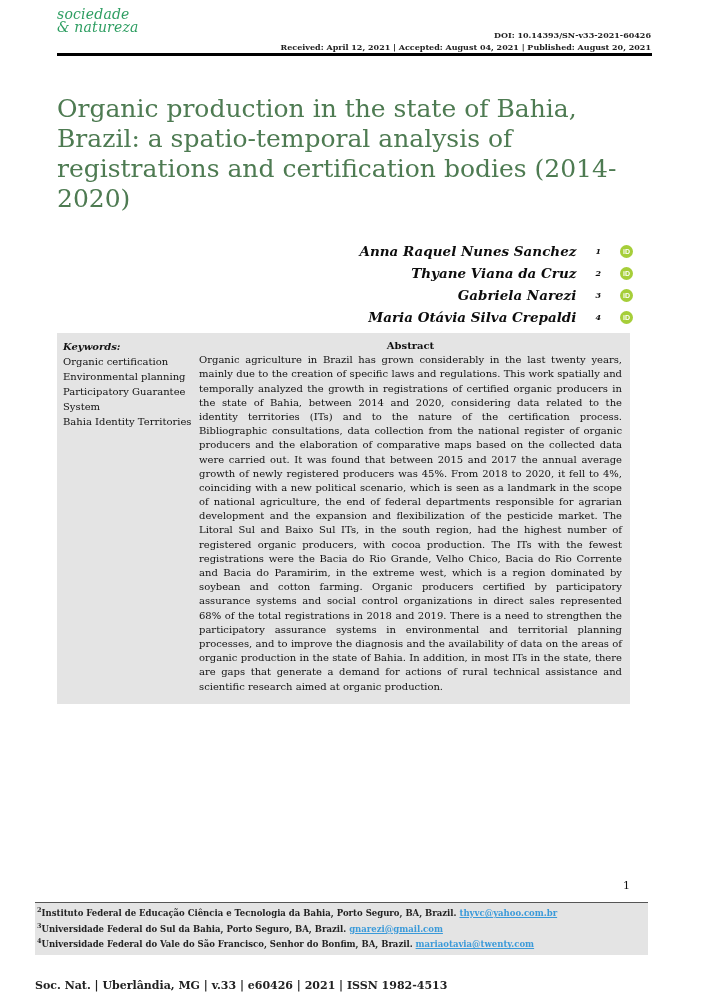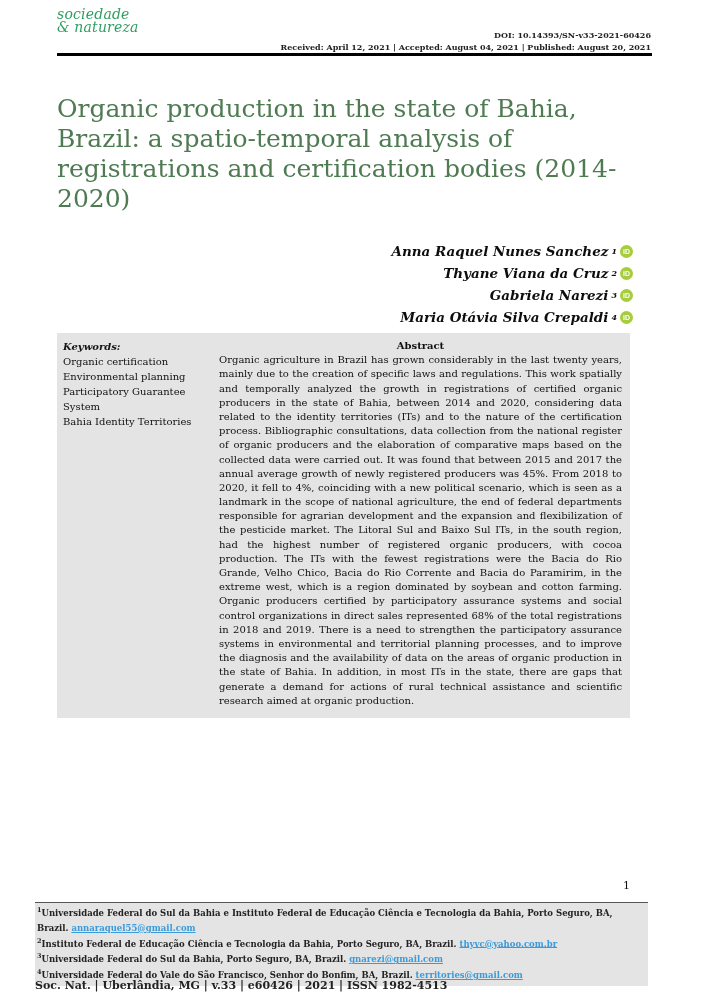--- a/index.html
+++ b/index.html
@@ -44,21 +44,21 @@
     line-height:1.2;
     font-family:"DejaVu Serif", serif;
   }
   
   .authors{
     position:absolute;right:74px;top:240px;
     text-align:right;
   }
   .author-row{
     display:flex;justify-content:flex-end;align-items:center;
-    gap:3px;
+    gap:19px;
     height:22px;
     font-size:13.5px;
     font-weight:bold;
     font-style:italic;
     color:#0d0d0d;
   }
   .author-row sup{font-size:8px;font-weight:bold;}
   .orcid{
     display:inline-block;
     width:13px;height:13px;
@@ -73,21 +73,21 @@
     font-family:"Liberation Sans", sans-serif;
     cursor:pointer;
   }
   
   .abstract-block{
     position:absolute;left:57px;top:333px;
     width:573px;
     background:#e4e4e4;
     box-sizing:border-box;
     padding:6px 8px 10px 6px;
-    display:flex;gap:24px;
+    display:flex;gap:4px;
     font-size:10px;
   }
   .kw-col{width:132px;flex-shrink:0;line-height:1.5;}
   .kw-label{font-weight:bold;font-style:italic;}
   .kw{margin:0;}
   .abs-col{flex:1;line-height:1.42;}
   .abs-label{font-weight:bold;text-align:center;}
   .abs-text{margin:0;text-align:justify;}
   
   .pagenum{
@@ -171,32 +171,28 @@
     <div class="abs-col">
       <div class="abs-label">Abstract</div>
       <p class="abs-text">Organic agriculture in Brazil has grown considerably in the last twenty years, mainly due to the creation of specific laws and regulations. This work spatially and temporally analyzed the growth in registrations of certified organic producers in the state of Bahia, between 2014 and 2020, considering data related to the identity territories (ITs) and to the nature of the certification process. Bibliographic consultations, data collection from the national register of organic producers and the elaboration of comparative maps based on the collected data were carried out. It was found that between 2015 and 2017 the annual average growth of newly registered producers was 45%. From 2018 to 2020, it fell to 4%, coinciding with a new political scenario, which is seen as a landmark in the scope of national agriculture, the end of federal departments responsible for agrarian development and the expansion and flexibilization of the pesticide market. The Litoral Sul and Baixo Sul ITs, in the south region, had the highest number of registered organic producers, with cocoa production. The ITs with the fewest registrations were the Bacia do Rio Grande, Velho Chico, Bacia do Rio Corrente and Bacia do Paramirim, in the extreme west, which is a region dominated by soybean and cotton farming. Organic producers certified by participatory assurance systems and social control organizations in direct sales represented 68% of the total registrations in 2018 and 2019. There is a need to strengthen the participatory assurance systems in environmental and territorial planning processes, and to improve the diagnosis and the availability of data on the areas of organic production in the state of Bahia. In addition, in most ITs in the state, there are gaps that generate a demand for actions of rural technical assistance and scientific research aimed at organic production.</p>
     </div>
   </div>
 
   <div class="pagenum">1</div>
 
   <div class="footnotes">
     <div class="footnote">
-      <sup>1</sup><span>Universidade Federal do Sul da Bahia e Instituto Federal de Educação Ciência e Tecnologia da Bahia, Porto Seguro, BA, Brazil.</span>
-      <a>annaraquel55@gmail.com</a>
-    </div>
-    <div class="footnote">
       <sup>2</sup><span>Instituto Federal de Educação Ciência e Tecnologia da Bahia, Porto Seguro, BA, Brazil.</span>
       <a>thyvc@yahoo.com.br</a>
     </div>
     <div class="footnote">
       <sup>3</sup><span>Universidade Federal do Sul da Bahia, Porto Seguro, BA, Brazil.</span>
       <a>gnarezi@gmail.com</a>
     </div>
     <div class="footnote">
       <sup>4</sup><span>Universidade Federal do Vale do São Francisco, Senhor do Bonfim, BA, Brazil.</span>
-      <a>territories@gmail.com</a>
+      <a>mariaotavia@twenty.com</a>
     </div>
   </div>
 
   <div class="journal-line">Soc. Nat. | Uberlândia, MG | v.33 | e60426 | 2021 | ISSN 1982-4513</div>
 
 </div>
 
 </body></html>

